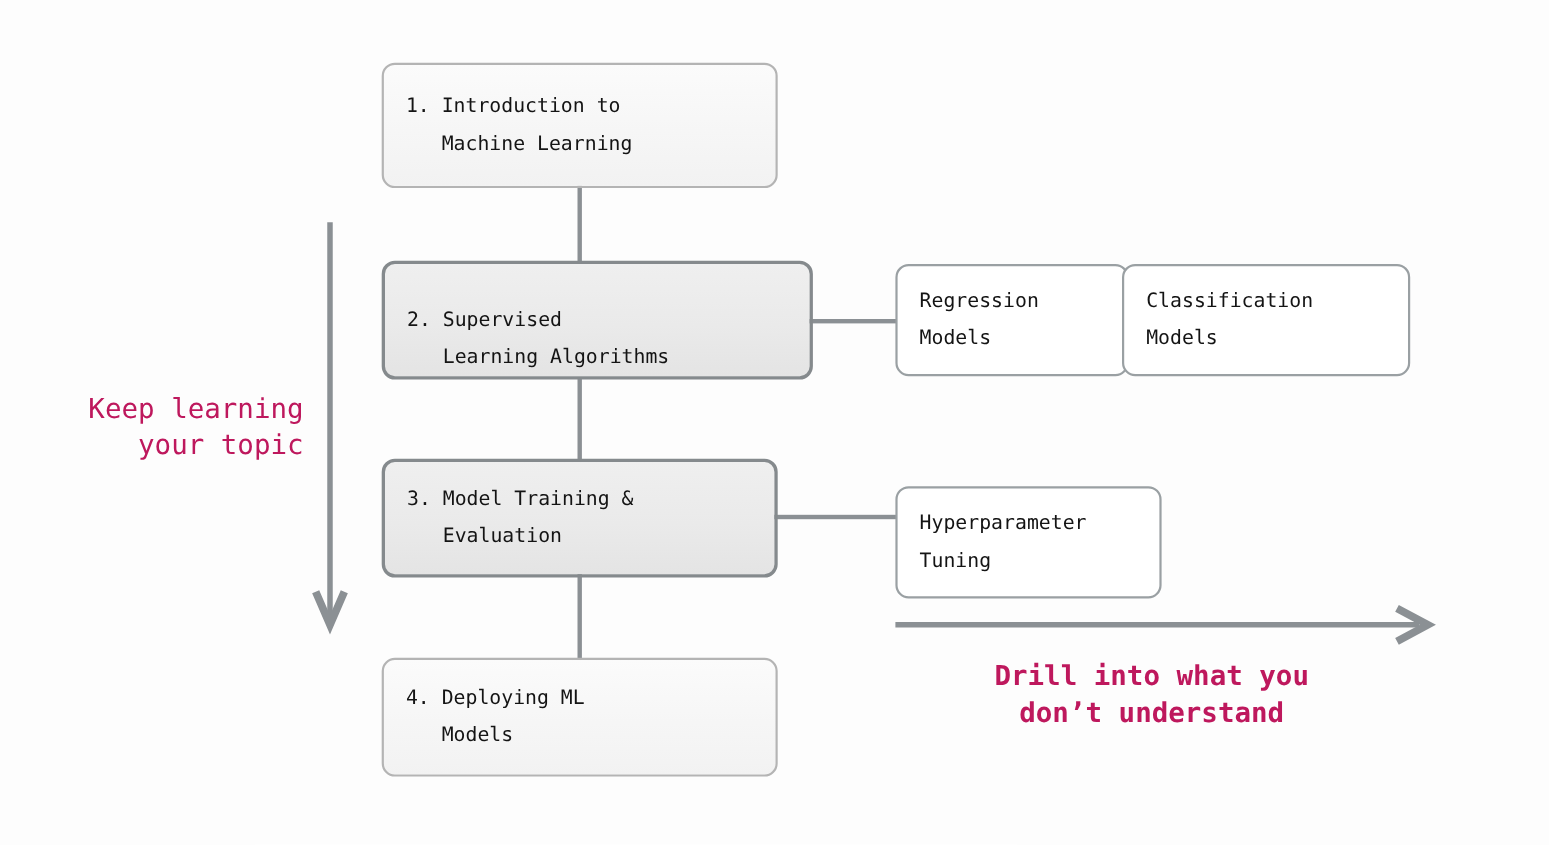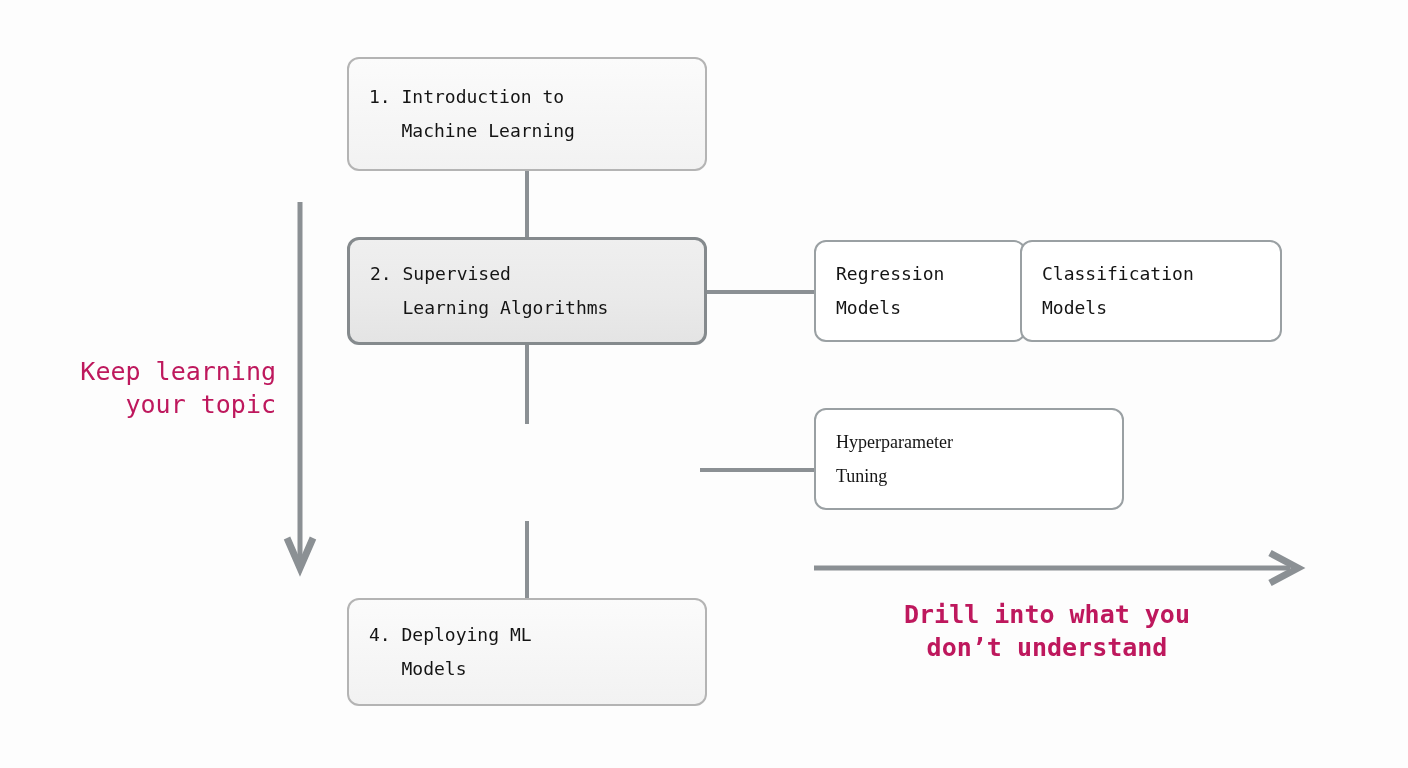--- a/index.html
+++ b/index.html
@@ -94,42 +94,46 @@
 
   <div class="conn-h" style="left:700px; top:290px; width:118px;"></div>
   <div class="conn-h" style="left:1022px; top:290px; width:30px;"></div>
   <div class="conn-h" style="left:700px; top:468px; width:118px;"></div>
 
   <div class="node plain pad-l" style="left:347px; top:57px; width:360px; height:114px;">
     <span class="node-text"><span>1. Introduction to</span>
 <span>   Machine Learning</span></span>
   </div>
 
-  <div class="node highlight pad-l" style="left:347px; top:237px; width:360px; height:108px;">
+  <div class="node highlight pad-l" style="left:347px; top:237px; width:392px; height:108px;align-items:flex-end;">
     <span class="node-text"><span>2. Supervised</span>
 <span>   Learning Algorithms</span></span>
   </div>
 
+  <div class="node highlight pad-l" style="left:347px; top:417px; width:360px; height:108px;">
+    <span class="node-text"><span>3. Model Training &amp;</span>
+<span>   Evaluation</span></span>
+  </div>
 
   <div class="node plain pad-l" style="left:347px; top:598px; width:360px; height:108px;padding-left:20px;">
     <span class="node-text"><span>4. Deploying ML</span>
 <span>   Models</span></span>
   </div>
 
   <div class="node leaf pad-l" style="left:814px; top:240px; width:212px; height:102px;">
     <span class="node-text"><span>Regression</span>
 <span>Models</span></span>
   </div>
 
   <div class="node leaf pad-l" style="left:1020px; top:240px; width:262px; height:102px;">
     <span class="node-text"><span>Classification</span>
 <span>Models</span></span>
   </div>
 
-  <div class="node leaf pad-l" style="left:814px; top:408px; width:310px; height:102px;font-family:Liberation Serif, serif;">
+  <div class="node leaf pad-l" style="left:814px; top:442px; width:242px; height:102px;">
     <span class="node-text"><span>Hyperparameter</span>
 <span>Tuning</span></span>
   </div>
 
   <div class="arrow-wrap" style="left:283px; top:200px;">
     <svg width="34" height="375" viewBox="0 0 34 375">
       <line x1="17" y1="2" x2="17" y2="360" stroke="#8b9094" stroke-width="5"></line>
       <polyline points="4,338 17,368 30,338" fill="none" stroke="#8b9094" stroke-width="7" stroke-linecap="butt" stroke-linejoin="miter"></polyline>
     </svg>
   </div>

